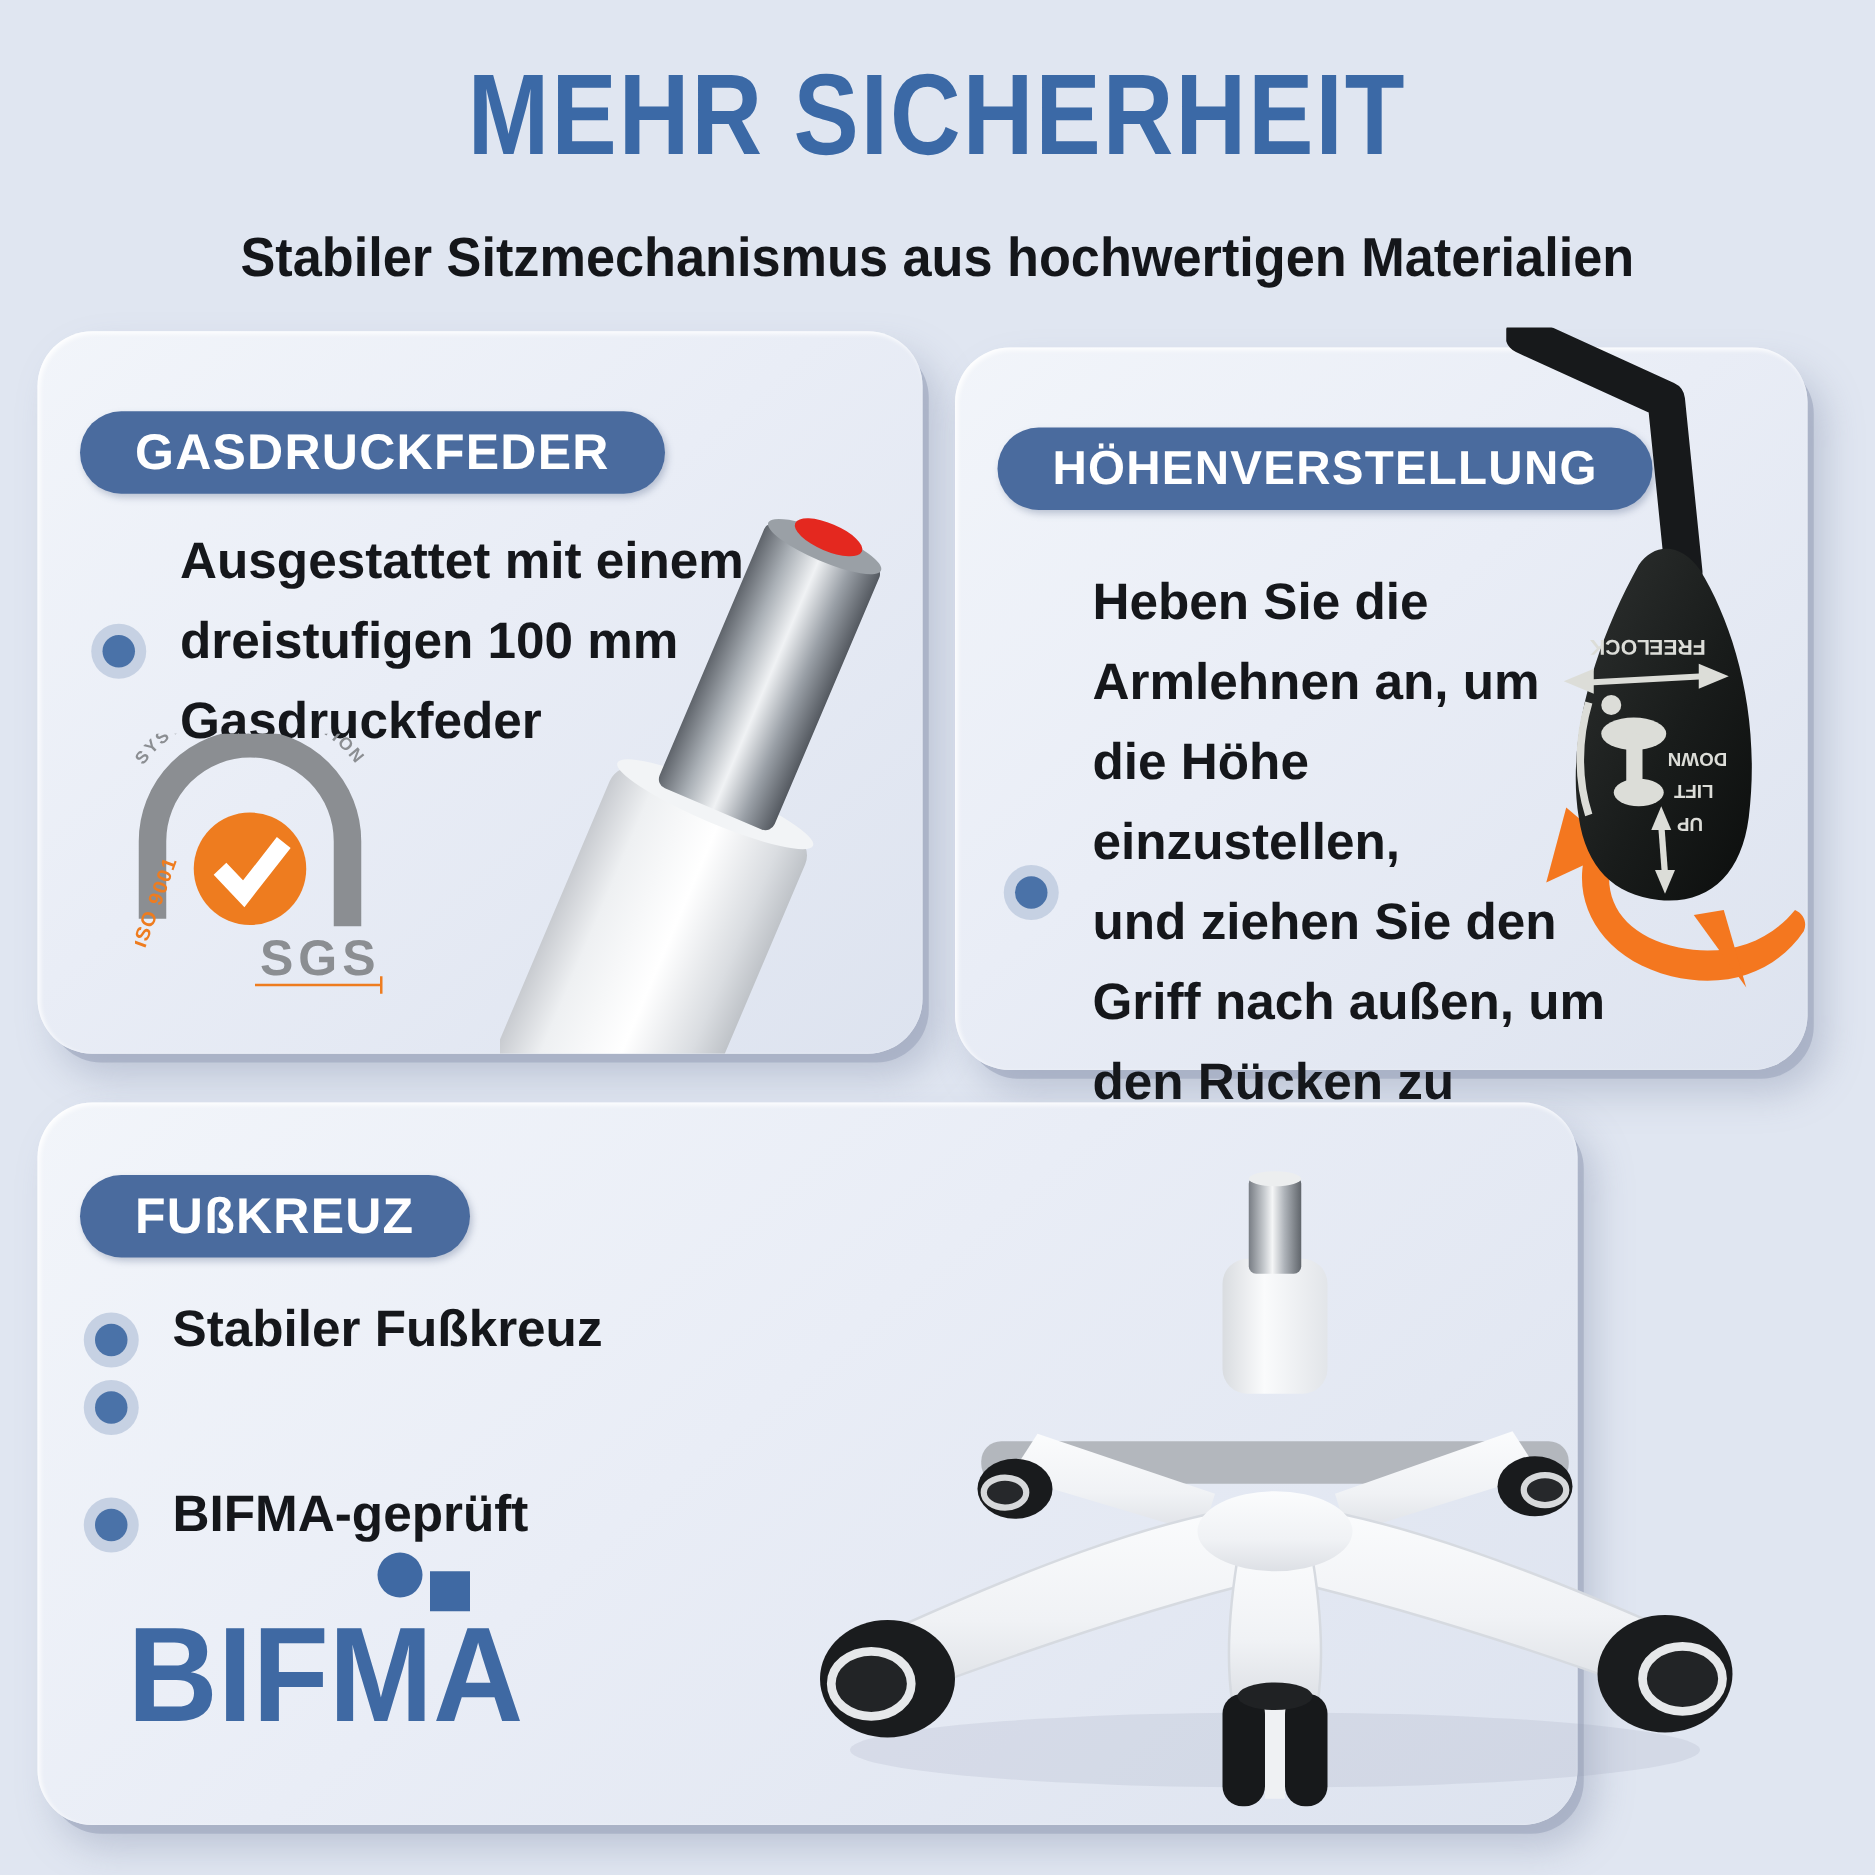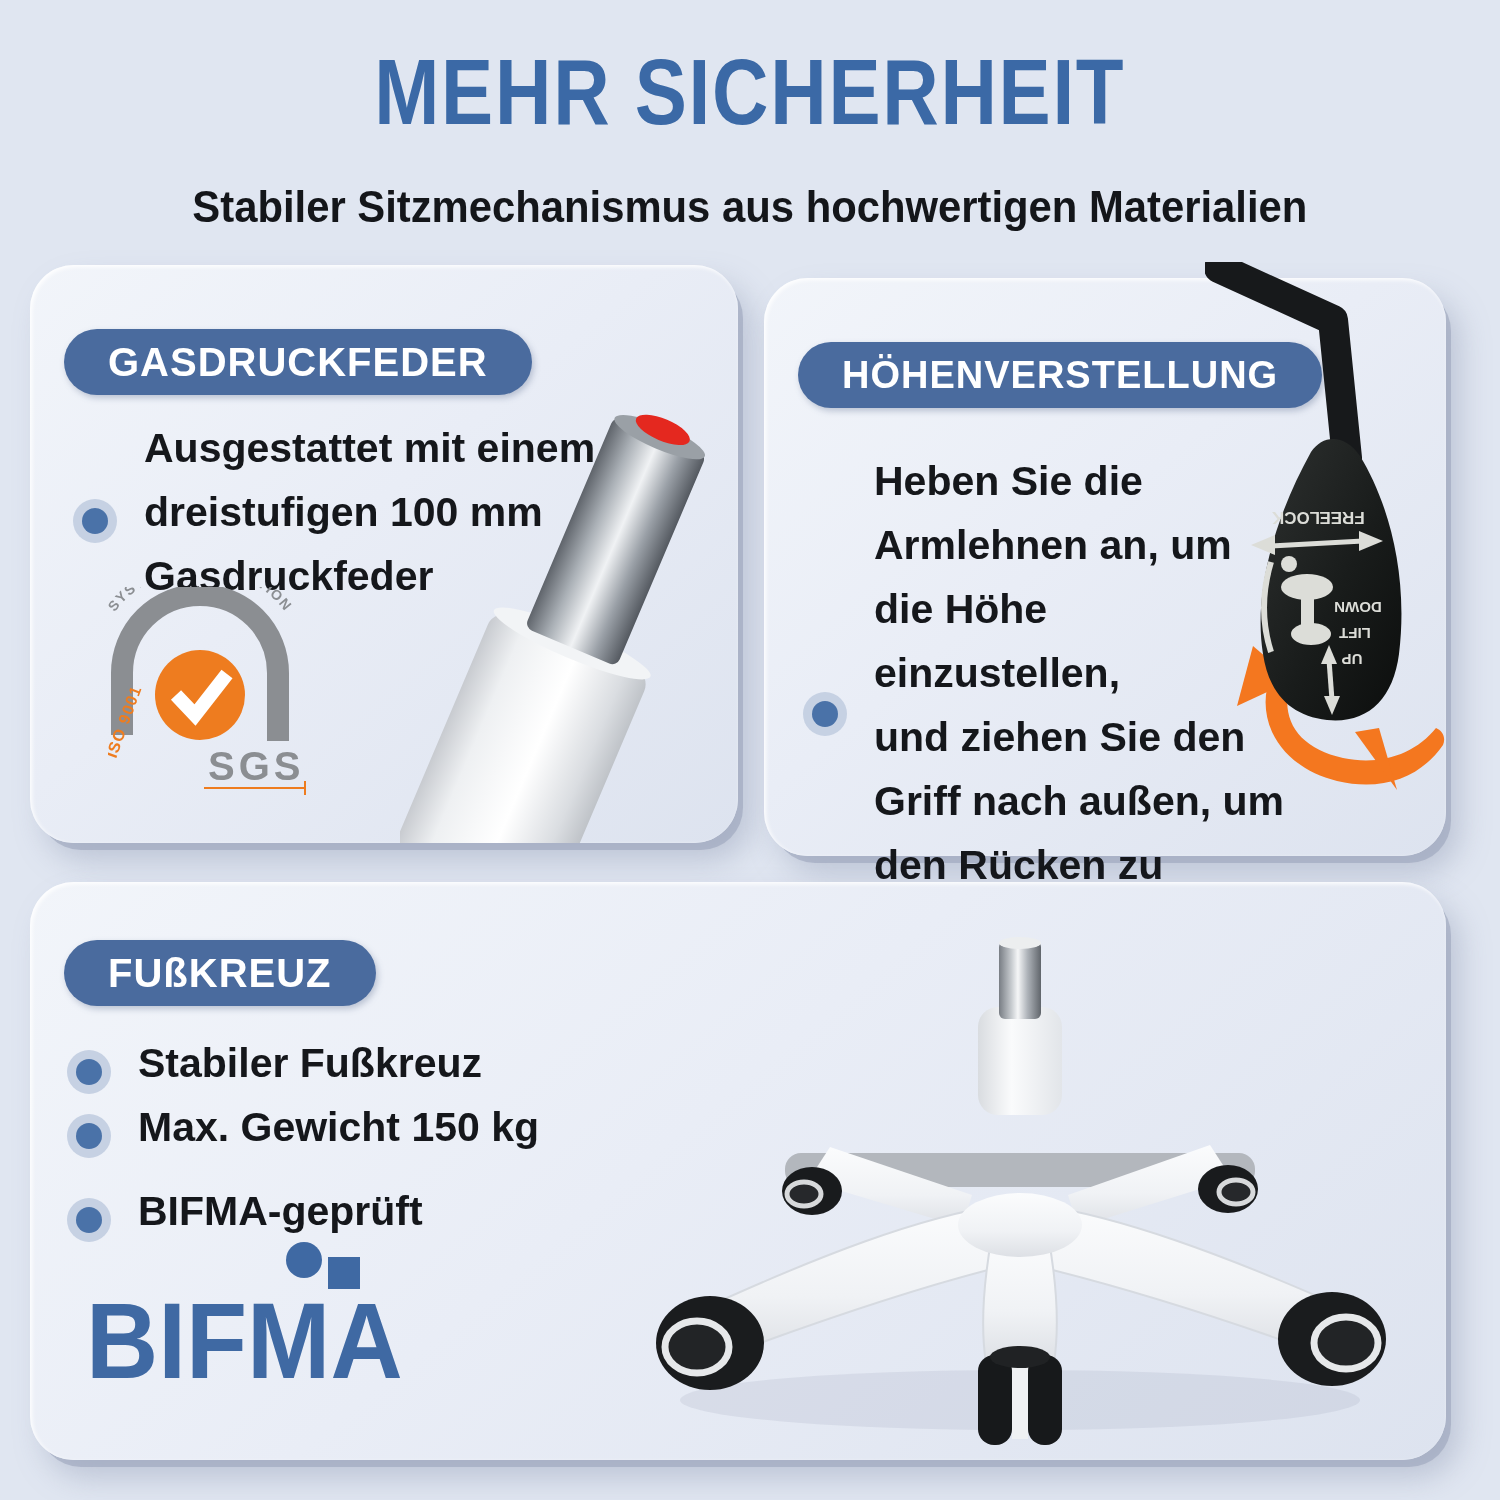--- a/index.html
+++ b/index.html
@@ -26,21 +26,21 @@
   .subtitle > span { display:inline-block; transform:scaleX(0.95); }
 
   .card { position:absolute; border-radius:44px;
     background: linear-gradient(140deg, #f2f5fa 0%, #e9edf6 45%, #dde3ef 100%);
     box-shadow: 7px 9px 0 -2px rgba(151,161,184,0.55),
                 14px 18px 30px rgba(124,136,164,0.35),
                 inset 2px 2px 4px rgba(255,255,255,0.95);
   }
   #card-gasdruckfeder      { left:30px;  top:265px; width:708px;  height:578px; overflow:hidden; }
   #card-hoehenverstellung  { left:764px; top:278px; width:682px;  height:578px; }
-  #card-fusskreuz          { left:30px;  top:882px; width:1416px; height:578px; }
+  #card-fusskreuz          { left:30px;  top:882px; width:1232px; height:578px; }
 
   .pill { position:absolute; left:34px; top:64px; background:#4a6b9e; color:#ffffff;
           font-weight:bold; font-size:40px; height:66px; line-height:66px; padding:0 44px;
           border-radius:44px; letter-spacing:1px; white-space:nowrap;
           box-shadow: 2px 3px 6px rgba(90,105,140,0.35); }
   #card-hoehenverstellung .pill { font-size:38px; }
   #card-fusskreuz .pill { top:58px; }
 
   .bullet { position:absolute; display:flex; align-items:center; }
   .dot { flex:0 0 auto; width:26px; height:26px; border-radius:50%; background:#4a72a8;
@@ -51,21 +51,21 @@
   #card-hoehenverstellung .bullet { left:48px; top:172px; width:480px; }
   #card-fusskreuz .bullet.b1 { left:46px; top:150px; }
   #card-fusskreuz .bullet.b2 { left:46px; top:214px; }
   #card-fusskreuz .bullet.b3 { left:46px; top:278px;margin-top:20px; }
 
   .sgs-logo { position:absolute; left:78px; top:322px; width:215px; height:215px; }
   .gas-cyl  { position:absolute; left:370px; top:140px; width:360px; height:438px; }
   .lever-img { position:absolute; left:1205px; top:262px; width:255px; height:580px; }
   .chair-img { position:absolute; left:550px; top:13px; width:880px; height:560px; }
 
-  .bifma { position:absolute; left:56px; top:360px; width:390px; height:175px; color:#3f69a3; }
+  .bifma { position:absolute; left:72px; top:360px; width:390px; height:175px; color:#3f69a3; }
   .bifma-text { position:absolute; left:0; top:44px; font-size:100px; font-weight:bold;
                 line-height:1; letter-spacing:0; transform:scaleY(1.08); transform-origin:top left; }
   .bifma-dot { position:absolute; left:200px; top:0; width:36px; height:36px; border-radius:50%; background:#3f69a3; }
   .bifma-square { position:absolute; left:242px; top:15px; width:32px; height:32px; background:#3f69a3; }
 
   svg text { font-family:"Liberation Sans", sans-serif; }
 </style>
 </head>
 <body>
 
@@ -240,21 +240,20 @@
     </svg>
 
     <div class="pill">FUßKREUZ</div>
 
     <div class="bullet b1">
       <div class="dot"></div>
       <div class="bullet-text">Stabiler Fußkreuz</div>
     </div>
     <div class="bullet b2">
       <div class="dot"></div>
-      <div class="bullet-text">Max. Gewicht 150 kg</div>
     </div>
     <div class="bullet b3">
       <div class="dot"></div>
       <div class="bullet-text">BIFMA-geprüft</div>
     </div>
 
     <div class="bifma">
       <div class="bifma-dot"></div>
       <div class="bifma-square"></div>
       <div class="bifma-text">BIFMA</div>

